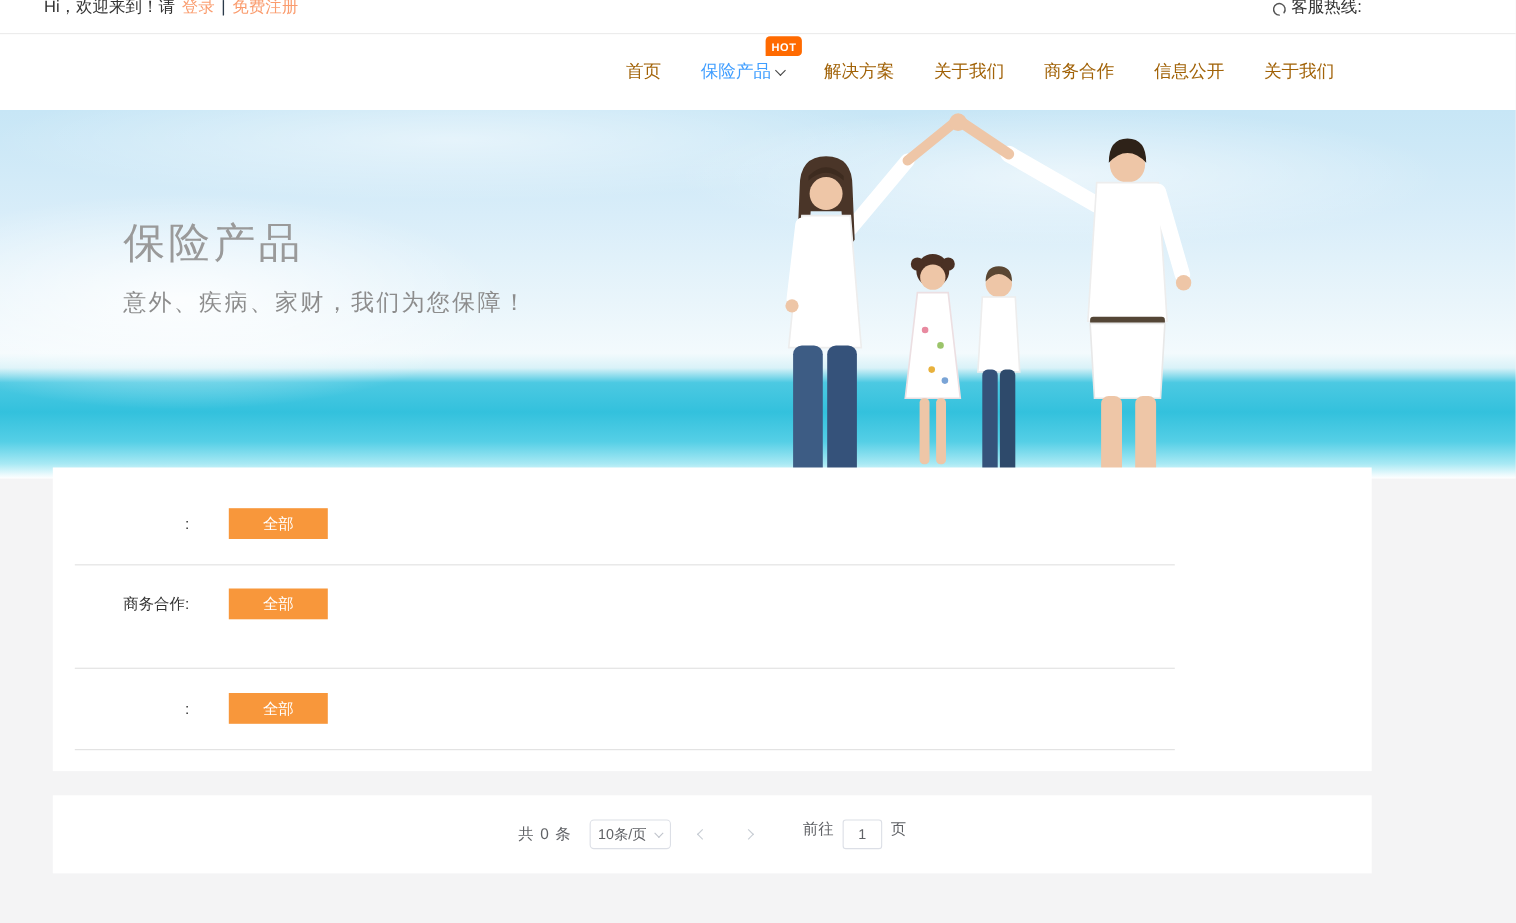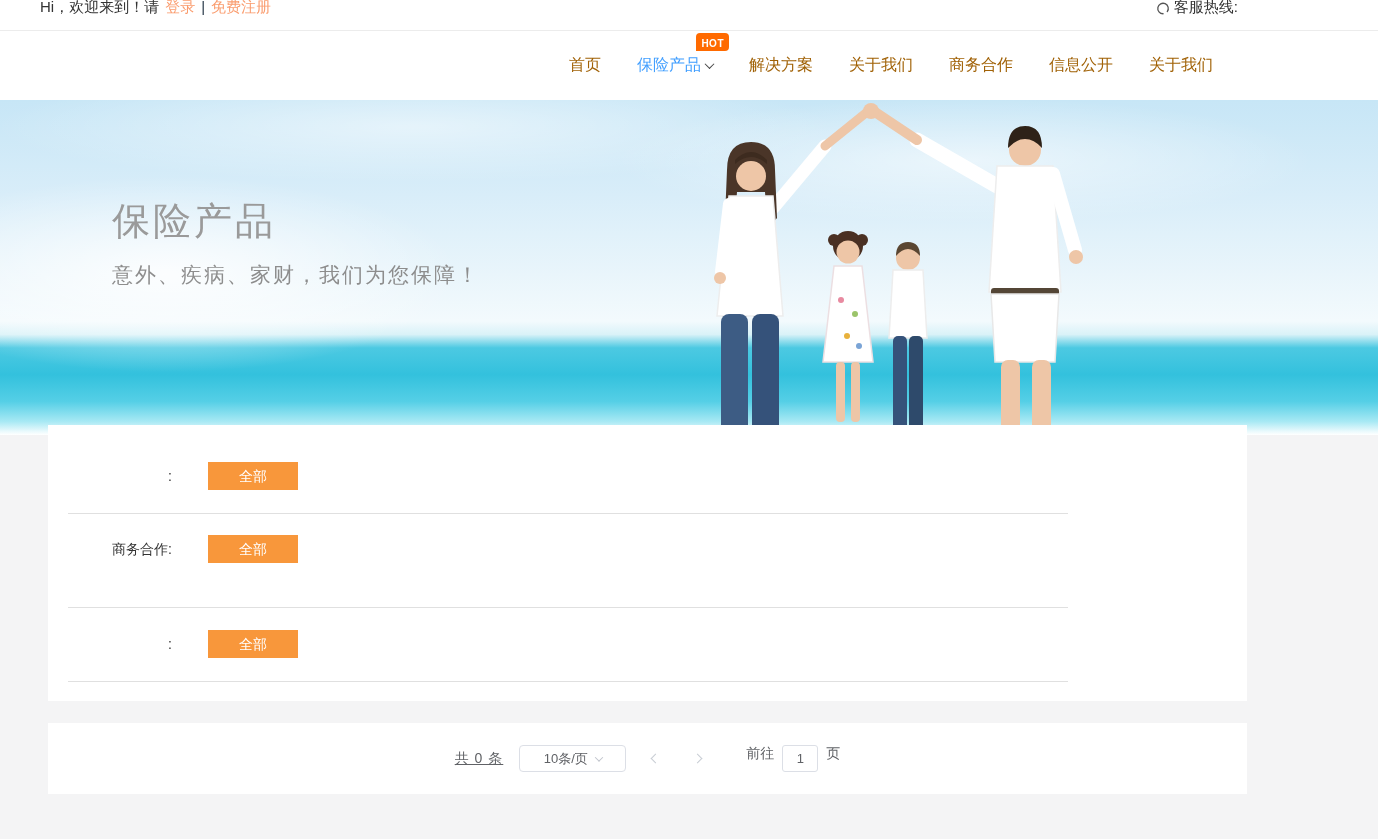--- a/index.html
+++ b/index.html
@@ -90,23 +90,23 @@
   .div-2 { margin-top:44px; }
   .row-3 { margin-top:22px; }
   .div-3 { margin-top:23px; }
 
   
   .pager-strip {
     position:absolute; left:48px; top:723px; width:1199px; height:71px;
     background:#fff; display:flex; align-items:center; justify-content:center;
   }
   .pager { display:flex; align-items:center; font-size:14px; color:#606266; }
-  .pager-total { margin-right:16px; letter-spacing:1px;text-decoration:underline; }
+  .pager-total { margin-right:16px; letter-spacing:1px; }
   .page-size-select {
-    width:107px; height:27px; border:1px solid #dcdfe6; border-radius:4px;
+    width:74px; height:27px; border:1px solid #dcdfe6; border-radius:4px;
     display:flex; align-items:center; justify-content:center; gap:8px;
     font-size:13px; color:#606266; cursor:pointer; background:#fff;
   }
   .select-chev { border-color:#c0c4cc; transform:rotate(45deg) translate(-1px,-1px); width:6px; height:6px; }
   .page-arrow {
     width:30px; height:28px; display:flex; align-items:center; justify-content:center;
     cursor:default; background:transparent; border:none;
   }
   .arrow-prev { margin-left:14px; }
   .arrow-next { margin-left:12px; }

